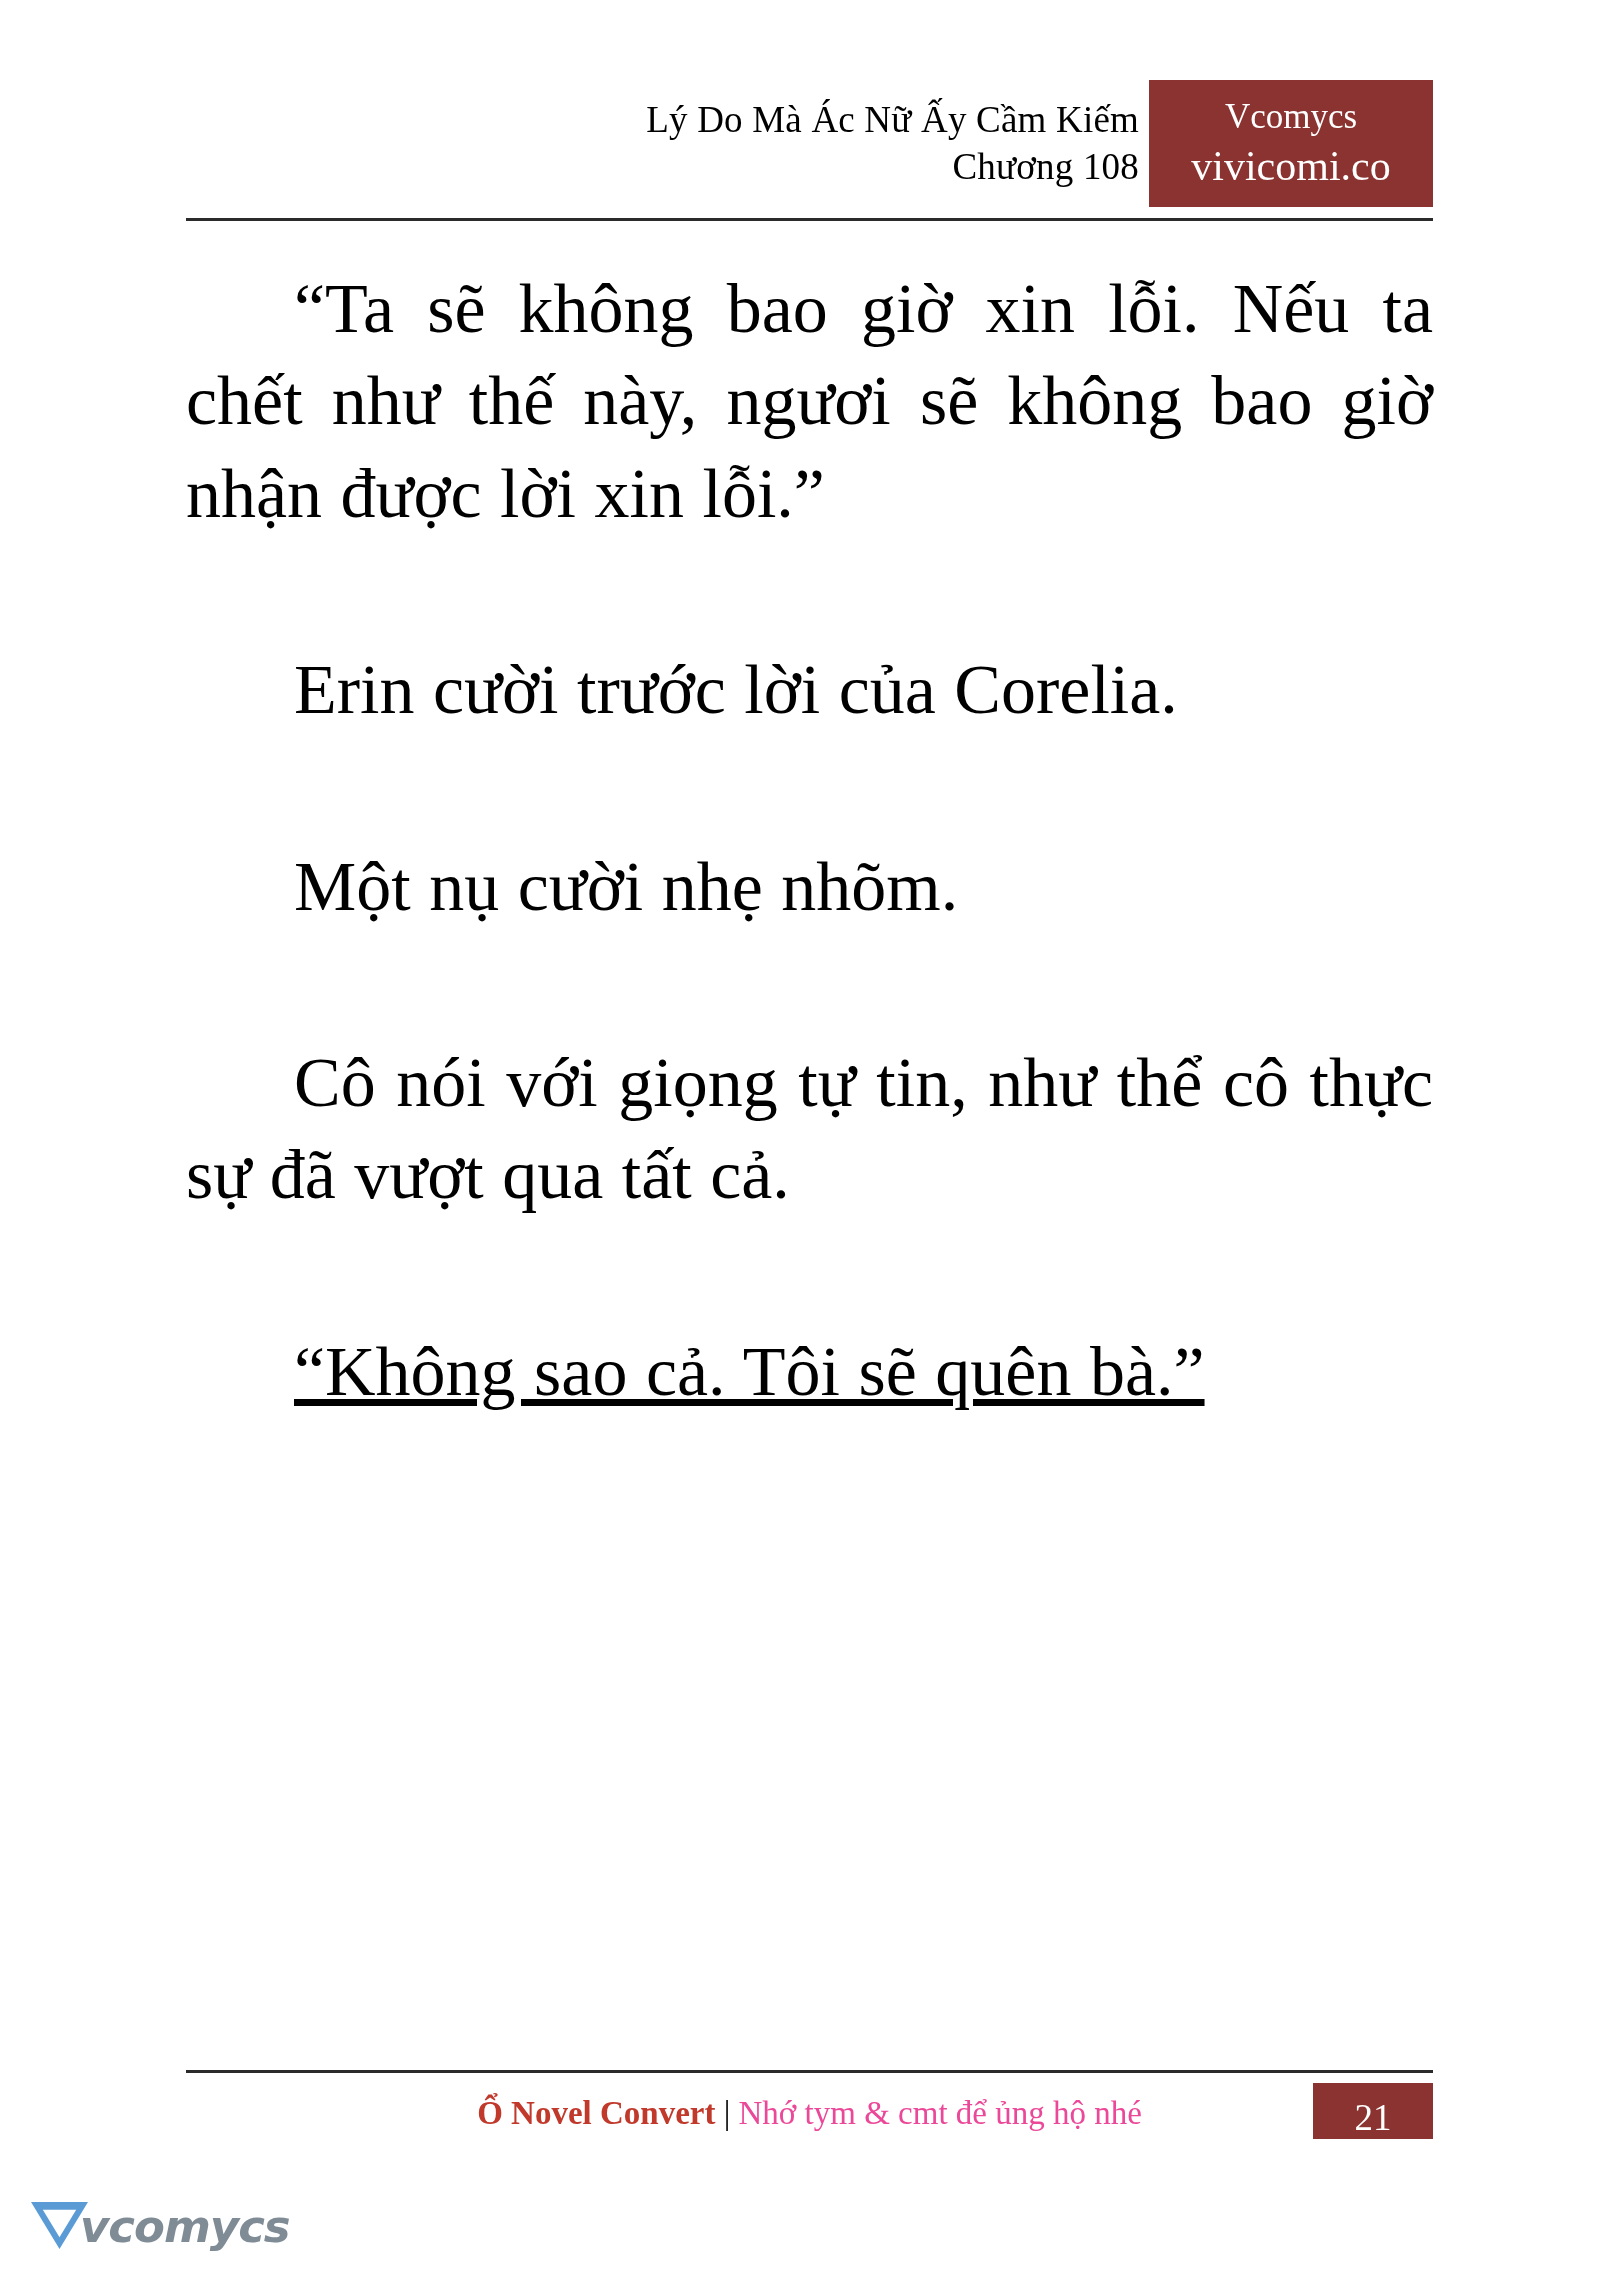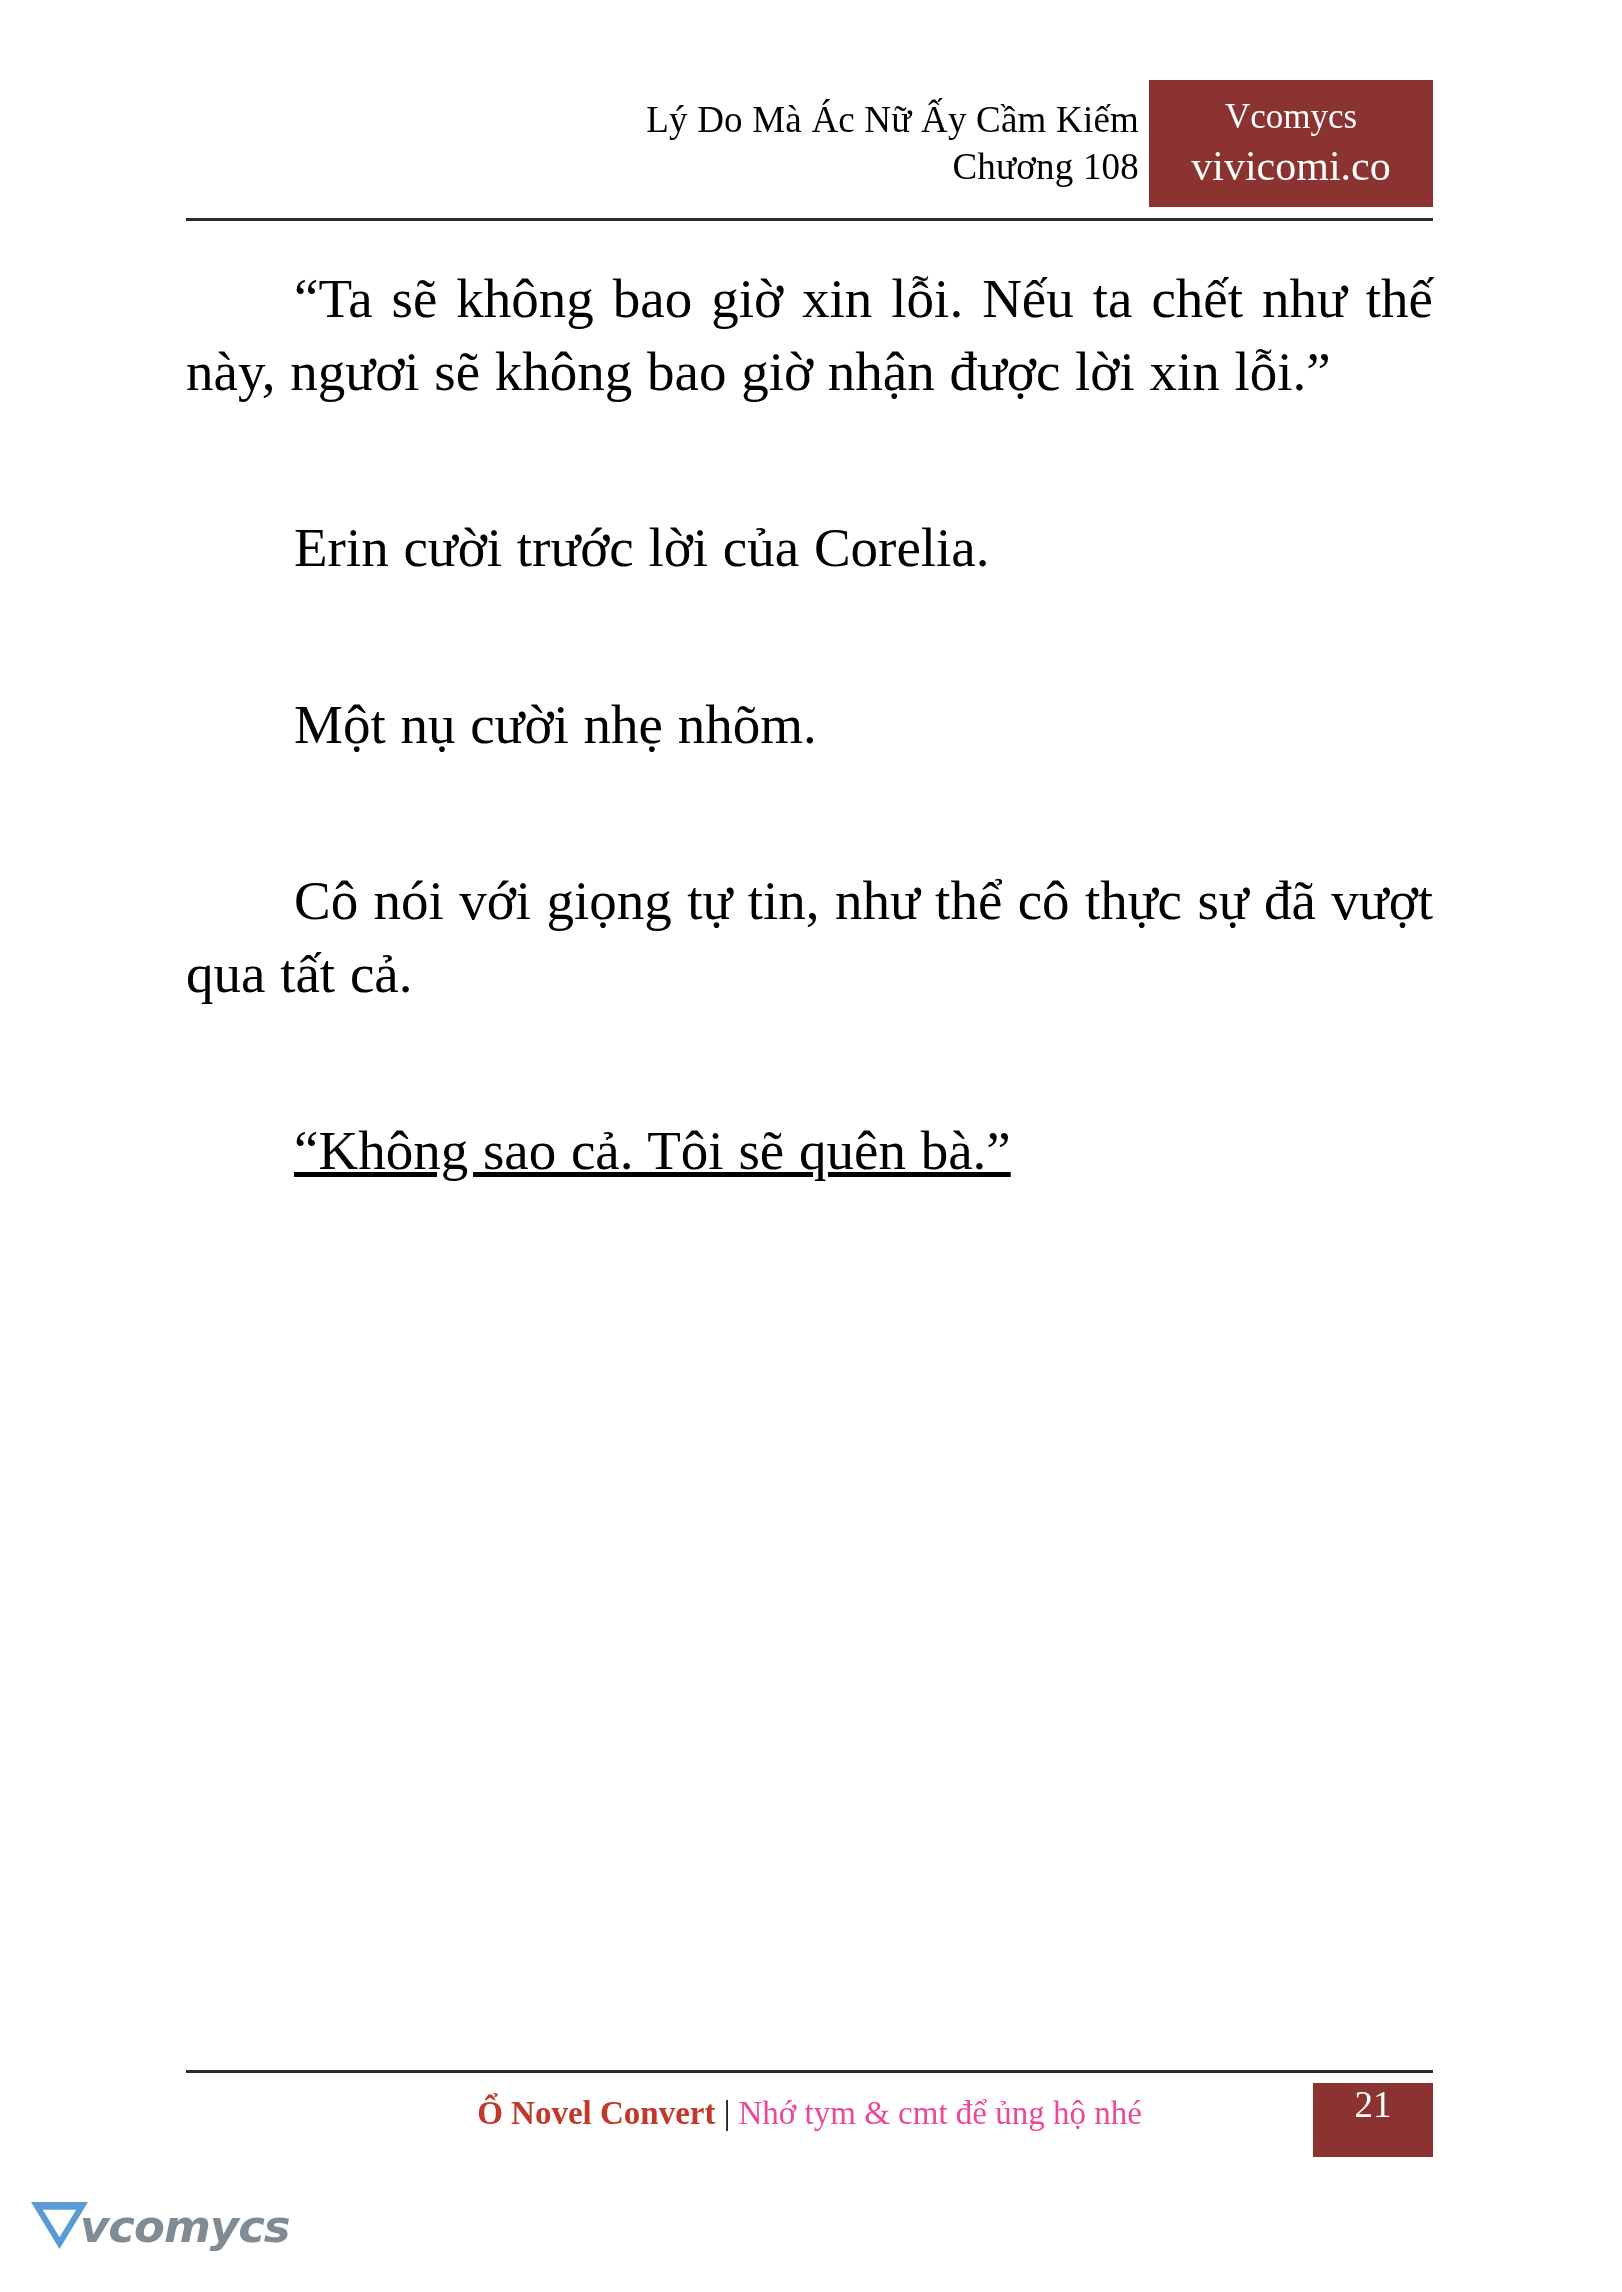--- a/index.html
+++ b/index.html
@@ -78,21 +78,21 @@
   }
 
   
   .content {
     position: absolute;
     left: 186px;
     top: 263px;
     width: 1247px;
   }
   .para {
-    font-size: 55px;
+    font-size: 70px;
     line-height: 1.32;
     text-align: justify;
     text-indent: 108px;
     margin: 0 0 104px 0;
     word-spacing: 1px;
   }
   .para.last-of-block { margin-bottom: 0; text-decoration: underline; }
 
   
   .footer-rule {
@@ -128,25 +128,25 @@
     color: #000000;
   }
   .footer-note {
     color: #ec4899;
   }
   .footer-pagebox {
     position: absolute;
     right: 0;
     top: 0;
     width: 120px;
-    height: 74px;
+    height: 56px;
     background: #8a3330;
     color: #ffffff;
     display: flex;
-    align-items: flex-start;
+    align-items: flex-end;
     justify-content: center;
     font-size: 37px;
   }
 
   
   .watermark {
     position: absolute;
     left: 29px;
     top: 2192px;
     width: 225px;

